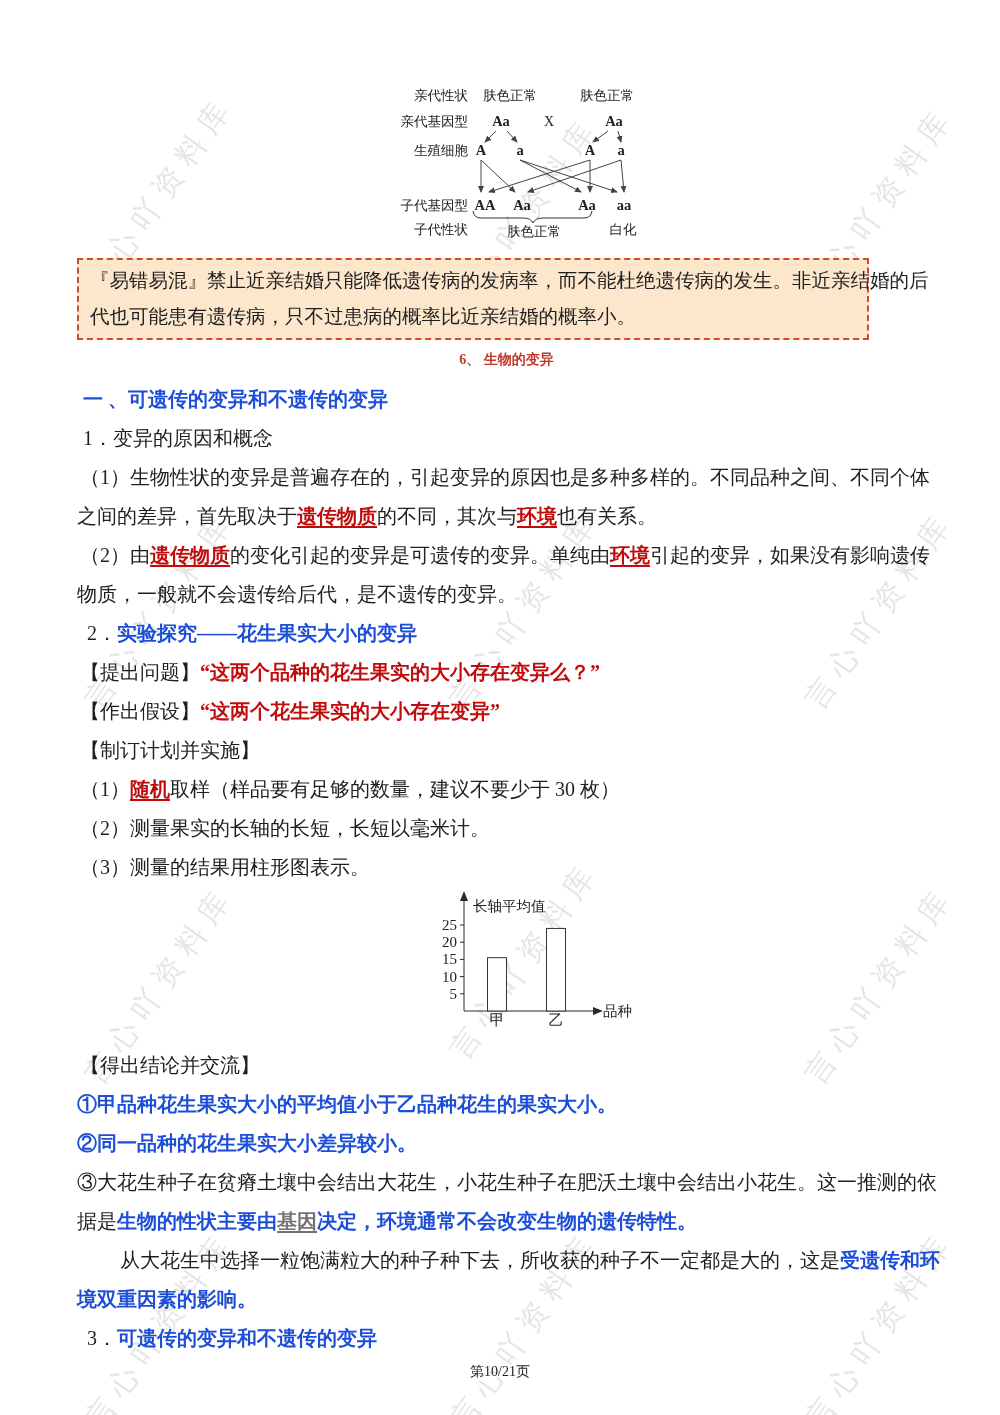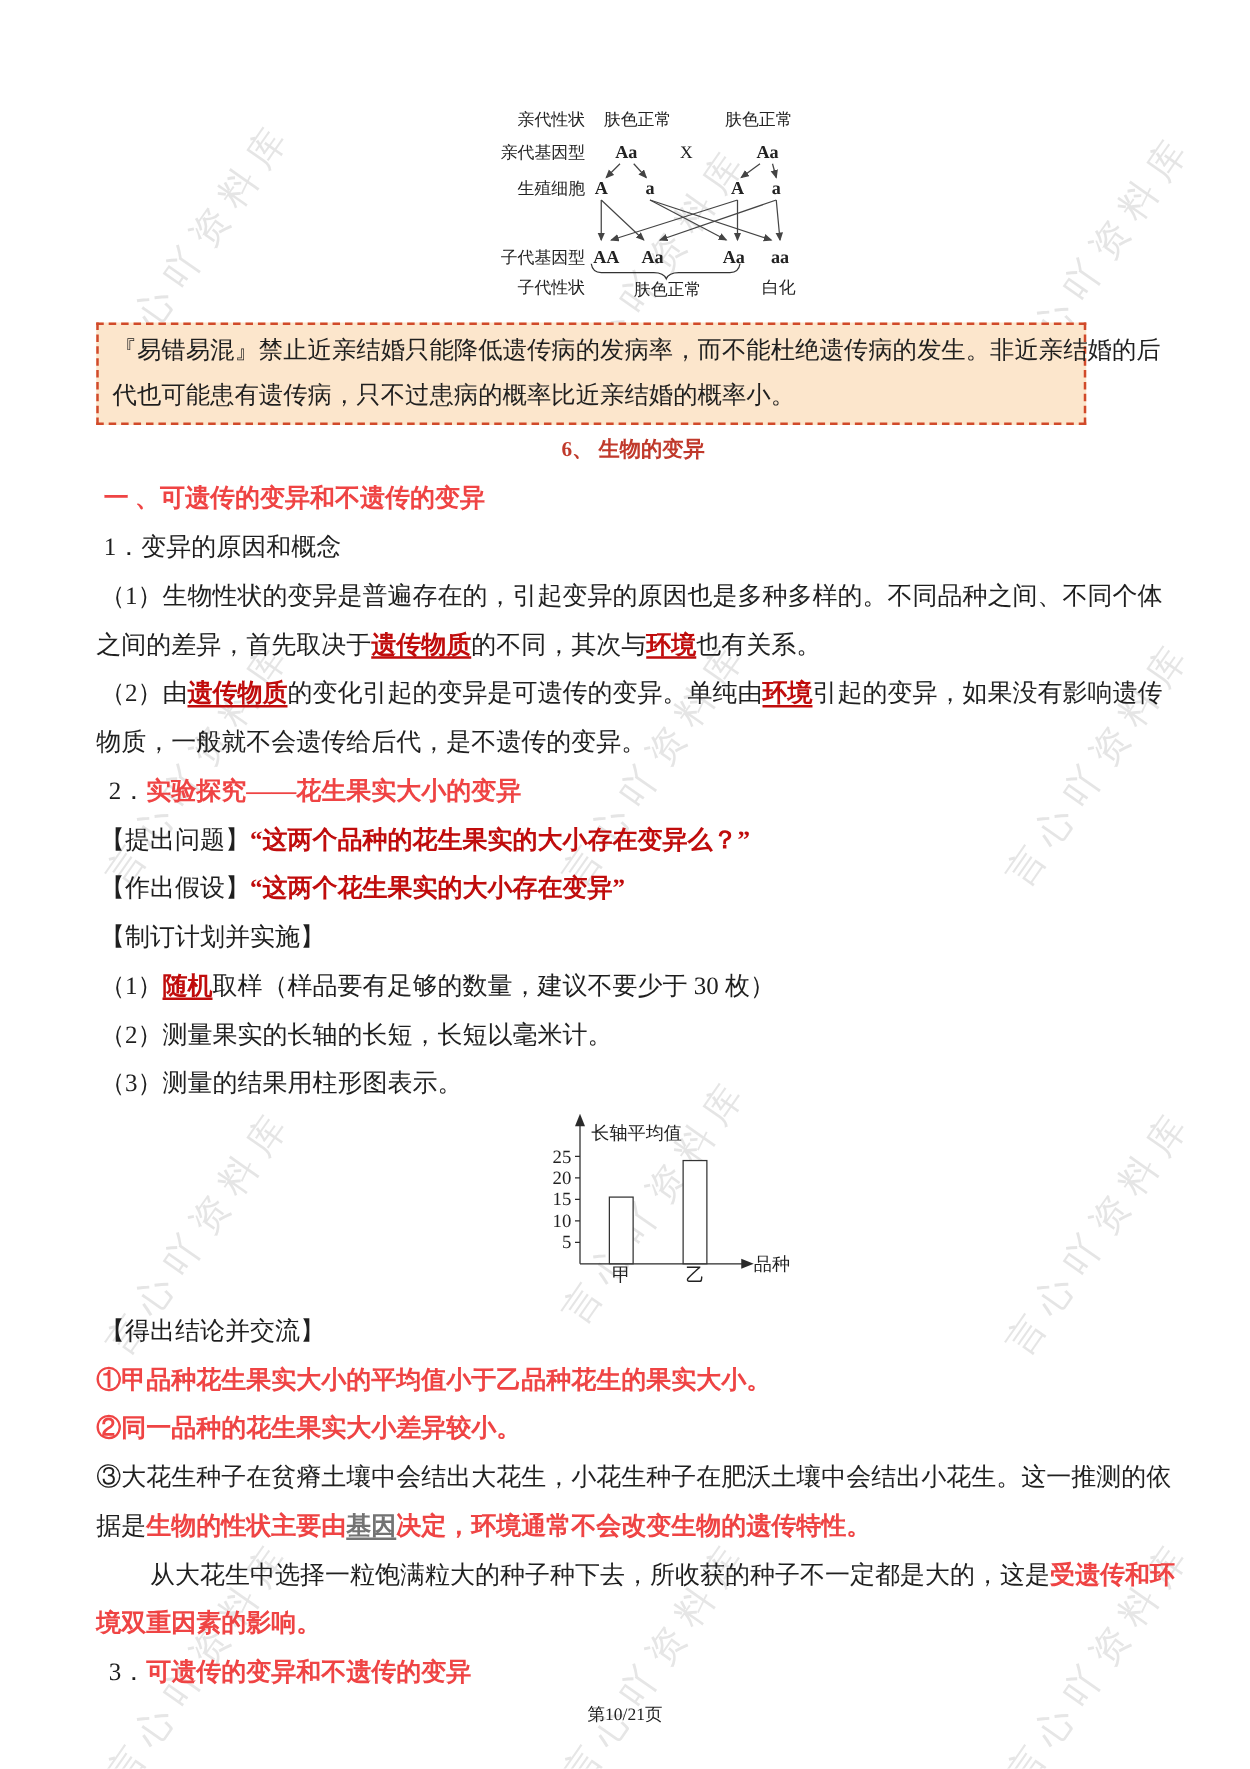--- a/index.html
+++ b/index.html
@@ -11,30 +11,30 @@
       font-size:30px;letter-spacing:9px;color:#bdbdbd;opacity:.38;white-space:nowrap;}
   .content{position:relative;z-index:1;padding:80px 64px 0;margin-left:13px;}
   .pedigree{height:165px;margin-left:308px;margin-bottom:13px;}
   .pedigree-svg text{font-family:"Liberation Serif","DejaVu Serif",serif;fill:#222;}
   .dg-label{font-size:13.5px;}
   .dg-geno{font-size:14.5px;font-weight:bold;}
   .dg-x{font-size:14px;}
   .callout{box-sizing:border-box;width:792px;border:2px dashed #d14a2a;background:#fce6cc;
            padding:3px 11px;font-size:19.5px;}
   .box-line{height:36px;line-height:36px;white-space:nowrap;}
-  .title-line{height:40px;line-height:40px;text-align:center;font-size:17px;}
+  .title-line{height:40px;line-height:40px;text-align:center;font-size:14px;}
   .line{height:39px;line-height:39px;font-size:20px;white-space:nowrap;}
   .ind3{padding-left:3px;}
   .ind6{padding-left:6px;}
   .ind10{padding-left:10px;}
   .indent2em{padding-left:43px;text-align:center;}
   .s-k{color:#1f1f1f;}
   .s-r{color:#c00c0c;font-weight:bold;}
   .s-ru{color:#c00c0c;font-weight:bold;text-decoration:underline;text-underline-offset:3px;}
-  .s-dr{color:#ef4444;font-weight:bold;}
+  .s-dr{color:#1d4ed8;font-weight:bold;}
   .s-dru{color:#737373;font-weight:bold;text-decoration:underline;text-underline-offset:3px;}
   .s-title{color:#c0392b;font-weight:bold;}
   .chart-wrap{width:240px;height:140px;margin-left:346px;margin-bottom:19px;}
   .chart-svg text{font-family:"Liberation Serif","DejaVu Serif",serif;fill:#222;}
   .footer{position:absolute;left:0;right:0;top:1363px;text-align:center;
           font-size:14px;color:#222;z-index:1;}
 </style>
 </head>
 <body>
 

